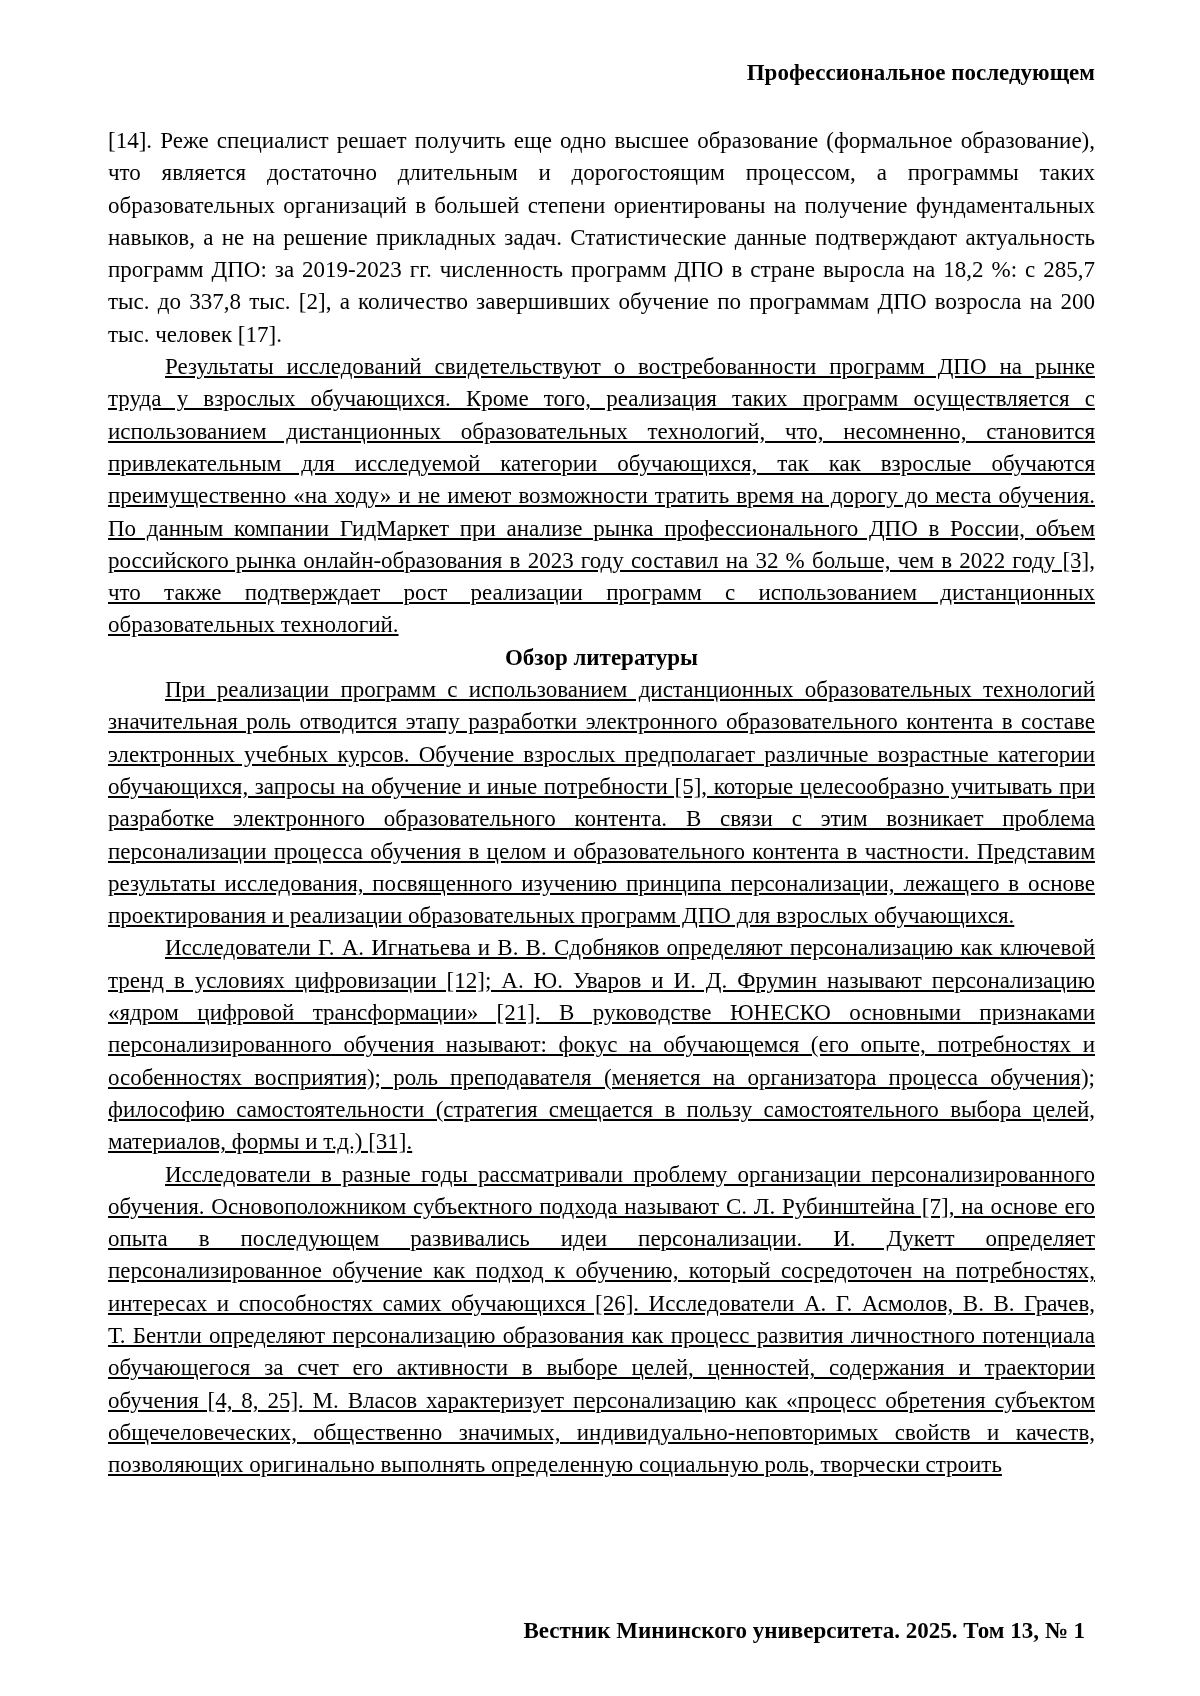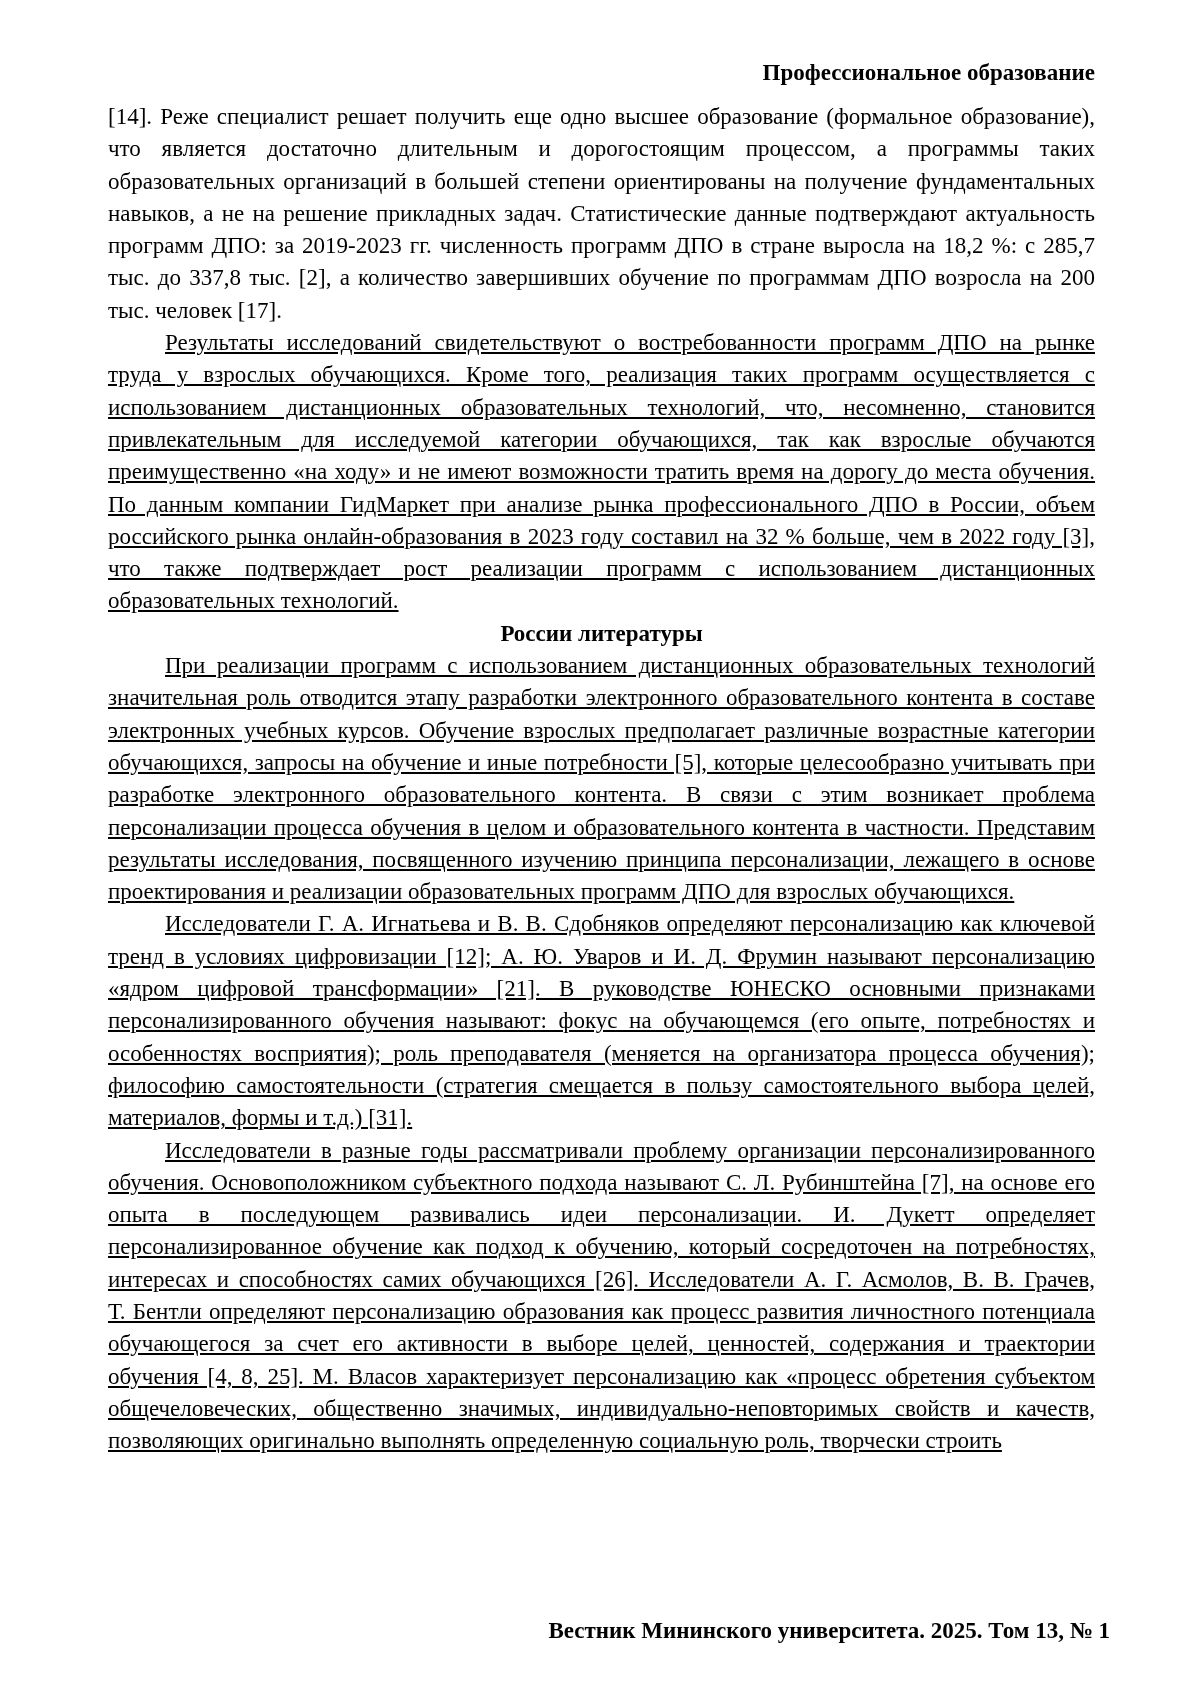--- a/index.html
+++ b/index.html
@@ -19,21 +19,21 @@
     color: #000000;
     overflow: hidden;
   }
   .page-header {
     height: 32px;
     line-height: 32px;
     text-align: right;
     font-weight: bold;
   }
   .article {
-    margin-top: 12px;
+    margin-top: 36px;
     line-height: 32.3px;
     text-align: justify;
   }
   .article p {
     margin: 0;
     padding: 0;
   }
   .article p.indent {
     text-indent: 57px;
     text-decoration: underline;
@@ -41,40 +41,40 @@
   .section-heading {
     text-align: center;
     font-weight: bold;
     font-size: 23px;
     line-height: 32.3px;
     margin: 22px 0 38px 0;
   }
   .page-footer {
     position: absolute;
     top: 1615px;
-    right: 90px;
+    right: 115px;
     line-height: 32px;
     text-align: right;
     font-weight: bold;
   }
 </style>
 </head>
 <body>
 
 <div class="page">
 
-  <div class="page-header">Профессиональное образование</div>
+  <div class="page-header">Профессиональное последующем</div>
 
   <div class="article">
 
     <p class="no-indent">[14]. Реже специалист решает получить еще одно высшее образование (формальное образование), что является достаточно длительным и дорогостоящим процессом, а программы таких образовательных организаций в большей степени ориентированы на получение фундаментальных навыков, а не на решение прикладных задач. Статистические данные подтверждают актуальность программ ДПО: за 2019-2023 гг. численность программ ДПО в стране выросла на 18,2&nbsp;%: с 285,7 тыс. до 337,8 тыс. [2], а количество завершивших обучение по программам ДПО возросла на 200 тыс. человек [17].</p>
 
     <p class="indent">Результаты исследований свидетельствуют о востребованности программ ДПО на рынке труда у взрослых обучающихся. Кроме того, реализация таких программ осуществляется с использованием дистанционных образовательных технологий, что, несомненно, становится привлекательным для исследуемой категории обучающихся, так как взрослые обучаются преимущественно «на ходу» и не имеют возможности тратить время на дорогу до места обучения. По данным компании ГидМаркет при анализе рынка профессионального ДПО в России, объем российского рынка онлайн-образования в 2023 году составил на 32&nbsp;% больше, чем в 2022 году [3], что также подтверждает рост реализации программ с использованием дистанционных образовательных технологий.</p>
 
-    <p class="section-heading">России литературы</p>
+    <p class="section-heading">Обзор литературы</p>
 
     <p class="indent">При реализации программ с использованием дистанционных образовательных технологий значительная роль отводится этапу разработки электронного образовательного контента в составе электронных учебных курсов. Обучение взрослых предполагает различные возрастные категории обучающихся, запросы на обучение и иные потребности [5], которые целесообразно учитывать при разработке электронного образовательного контента. В связи с этим возникает проблема персонализации процесса обучения в целом и образовательного контента в частности. Представим результаты исследования, посвященного изучению принципа персонализации, лежащего в основе проектирования и реализации образовательных программ ДПО для взрослых обучающихся.</p>
 
     <p class="indent">Исследователи Г.&nbsp;А.&nbsp;Игнатьева и В.&nbsp;В.&nbsp;Сдобняков определяют персонализацию как ключевой тренд в условиях цифровизации [12]; А.&nbsp;Ю.&nbsp;Уваров и И.&nbsp;Д.&nbsp;Фрумин называют персонализацию «ядром цифровой трансформации» [21]. В руководстве ЮНЕСКО основными признаками персонализированного обучения называют: фокус на обучающемся (его опыте, потребностях и особенностях восприятия); роль преподавателя (меняется на организатора процесса обучения); философию самостоятельности (стратегия смещается в пользу самостоятельного выбора целей, материалов, формы и т.д.) [31].</p>
 
     <p class="indent">Исследователи в разные годы рассматривали проблему организации персонализированного обучения. Основоположником субъектного подхода называют С.&nbsp;Л.&nbsp;Рубинштейна [7], на основе его опыта в последующем развивались идеи персонализации. И.&nbsp;Дукетт определяет персонализированное обучение как подход к обучению, который сосредоточен на потребностях, интересах и способностях самих обучающихся [26]. Исследователи А.&nbsp;Г.&nbsp;Асмолов, В.&nbsp;В.&nbsp;Грачев, Т.&nbsp;Бентли определяют персонализацию образования как процесс развития личностного потенциала обучающегося за счет его активности в выборе целей, ценностей, содержания и траектории обучения [4, 8, 25]. М.&nbsp;Власов характеризует персонализацию как «процесс обретения субъектом общечеловеческих, общественно значимых, индивидуально-неповторимых свойств и качеств, позволяющих оригинально выполнять определенную социальную роль, творчески строить</p>
 
   </div>
 
   <div class="page-footer">Вестник Мининского университета. 2025. Том 13, № 1</div>

